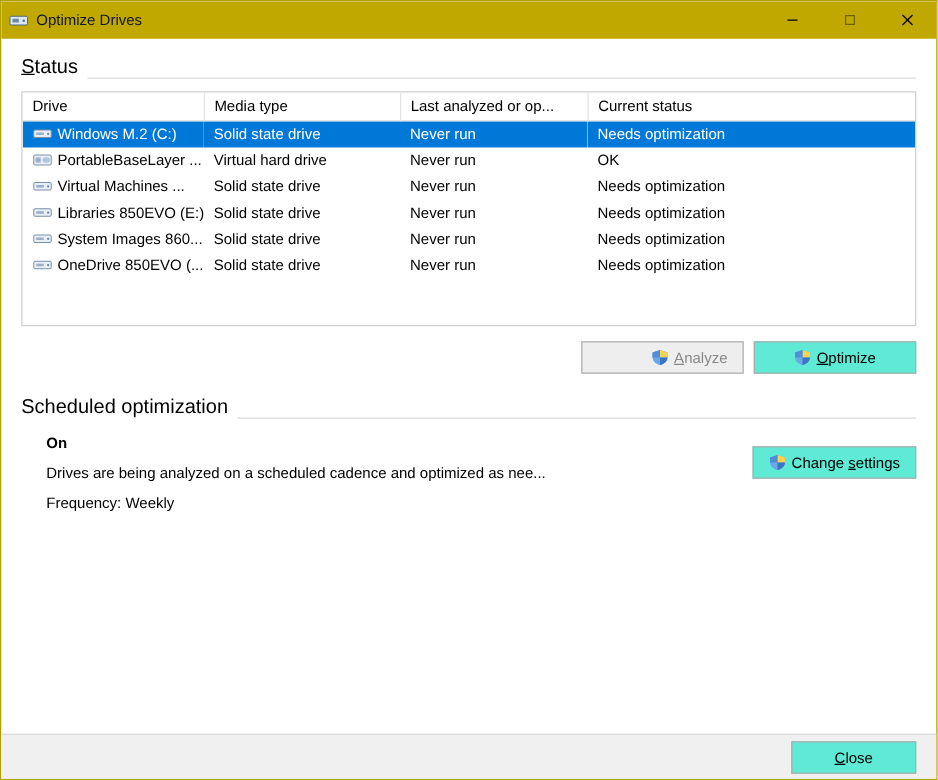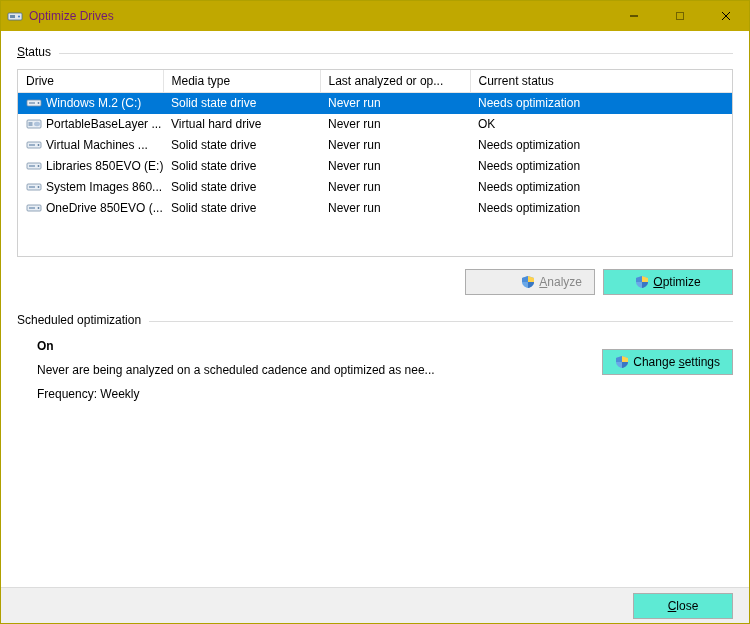--- a/index.html
+++ b/index.html
@@ -13,21 +13,21 @@
     height: 624px;
     border: 1px solid #b0a000;
     overflow: hidden;
   }
   .titlebar {
     height: 30px;
     background: #c0a800;
     display: flex;
     align-items: center;
     padding: 0 0 0 6px;
-    color: #701a75;
+    color: #0f172a;
     font-size: 12px;
   }
   .titlebar .appicon {
     width: 16px; height:16px;
     margin-right:6px;
     display:flex; align-items:center; justify-content:center;
   }
   .titlebar .title { flex:0 0 auto; }
   .titlebar .spacer { flex:1; }
   .titlebar .winbtn {
@@ -39,23 +39,23 @@
   .content {
     padding: 14px 16px 0 16px;
   }
   .description {
     font-size:12px;
     line-height:1.4;
     margin-bottom:20px;
     max-width: 700px;
   }
   .section-label {
-    font-size:12px;
-    display:flex;
-    align-items:center;
+    font-size:16px;
+    display:flex;
+    align-items:flex-end;
     gap:8px;
     margin-bottom:10px;
   }
   .section-label .line {
     flex:1;
     height:1px;
     background:#dcdcdc;
     margin-top:2px;
   }
   .table-wrap {
@@ -337,21 +337,21 @@
   </div>
 
   <div class="section-label">
     <span class="lbl">Scheduled optimization</span>
     <span class="line"></span>
   </div>
 
   <div class="sched-row">
     <div class="sched-block sched-text">
       <div class="sched-on">On</div>
-      <div class="sched-line">Never are being analyzed on a scheduled cadence and optimized as nee...</div>
+      <div class="sched-line">Drives are being analyzed on a scheduled cadence and optimized as nee...</div>
       <div class="sched-line">Frequency: Weekly</div>
     </div>
     <div style="padding-top:12px;">
       <button class="btn" style="min-width:130px;">
         <span class="shield-icon">
           <svg viewBox="0 0 14 14">
               <path d="M7 1 L13 3 V7 C13 10 10 12.5 7 13 C4 12.5 1 10 1 7 V3 Z" fill="#6aa8e8"></path>
               <path d="M7 1 L13 3 V7 L7 7 Z" fill="#ffd24d"></path>
               <path d="M7 7 L1 7 V3 L7 1 Z" fill="#4d8ed8"></path>
               <path d="M7 7 L13 7 V7 C13 10 10 12.5 7 13 Z" fill="#3a77c2"></path>

